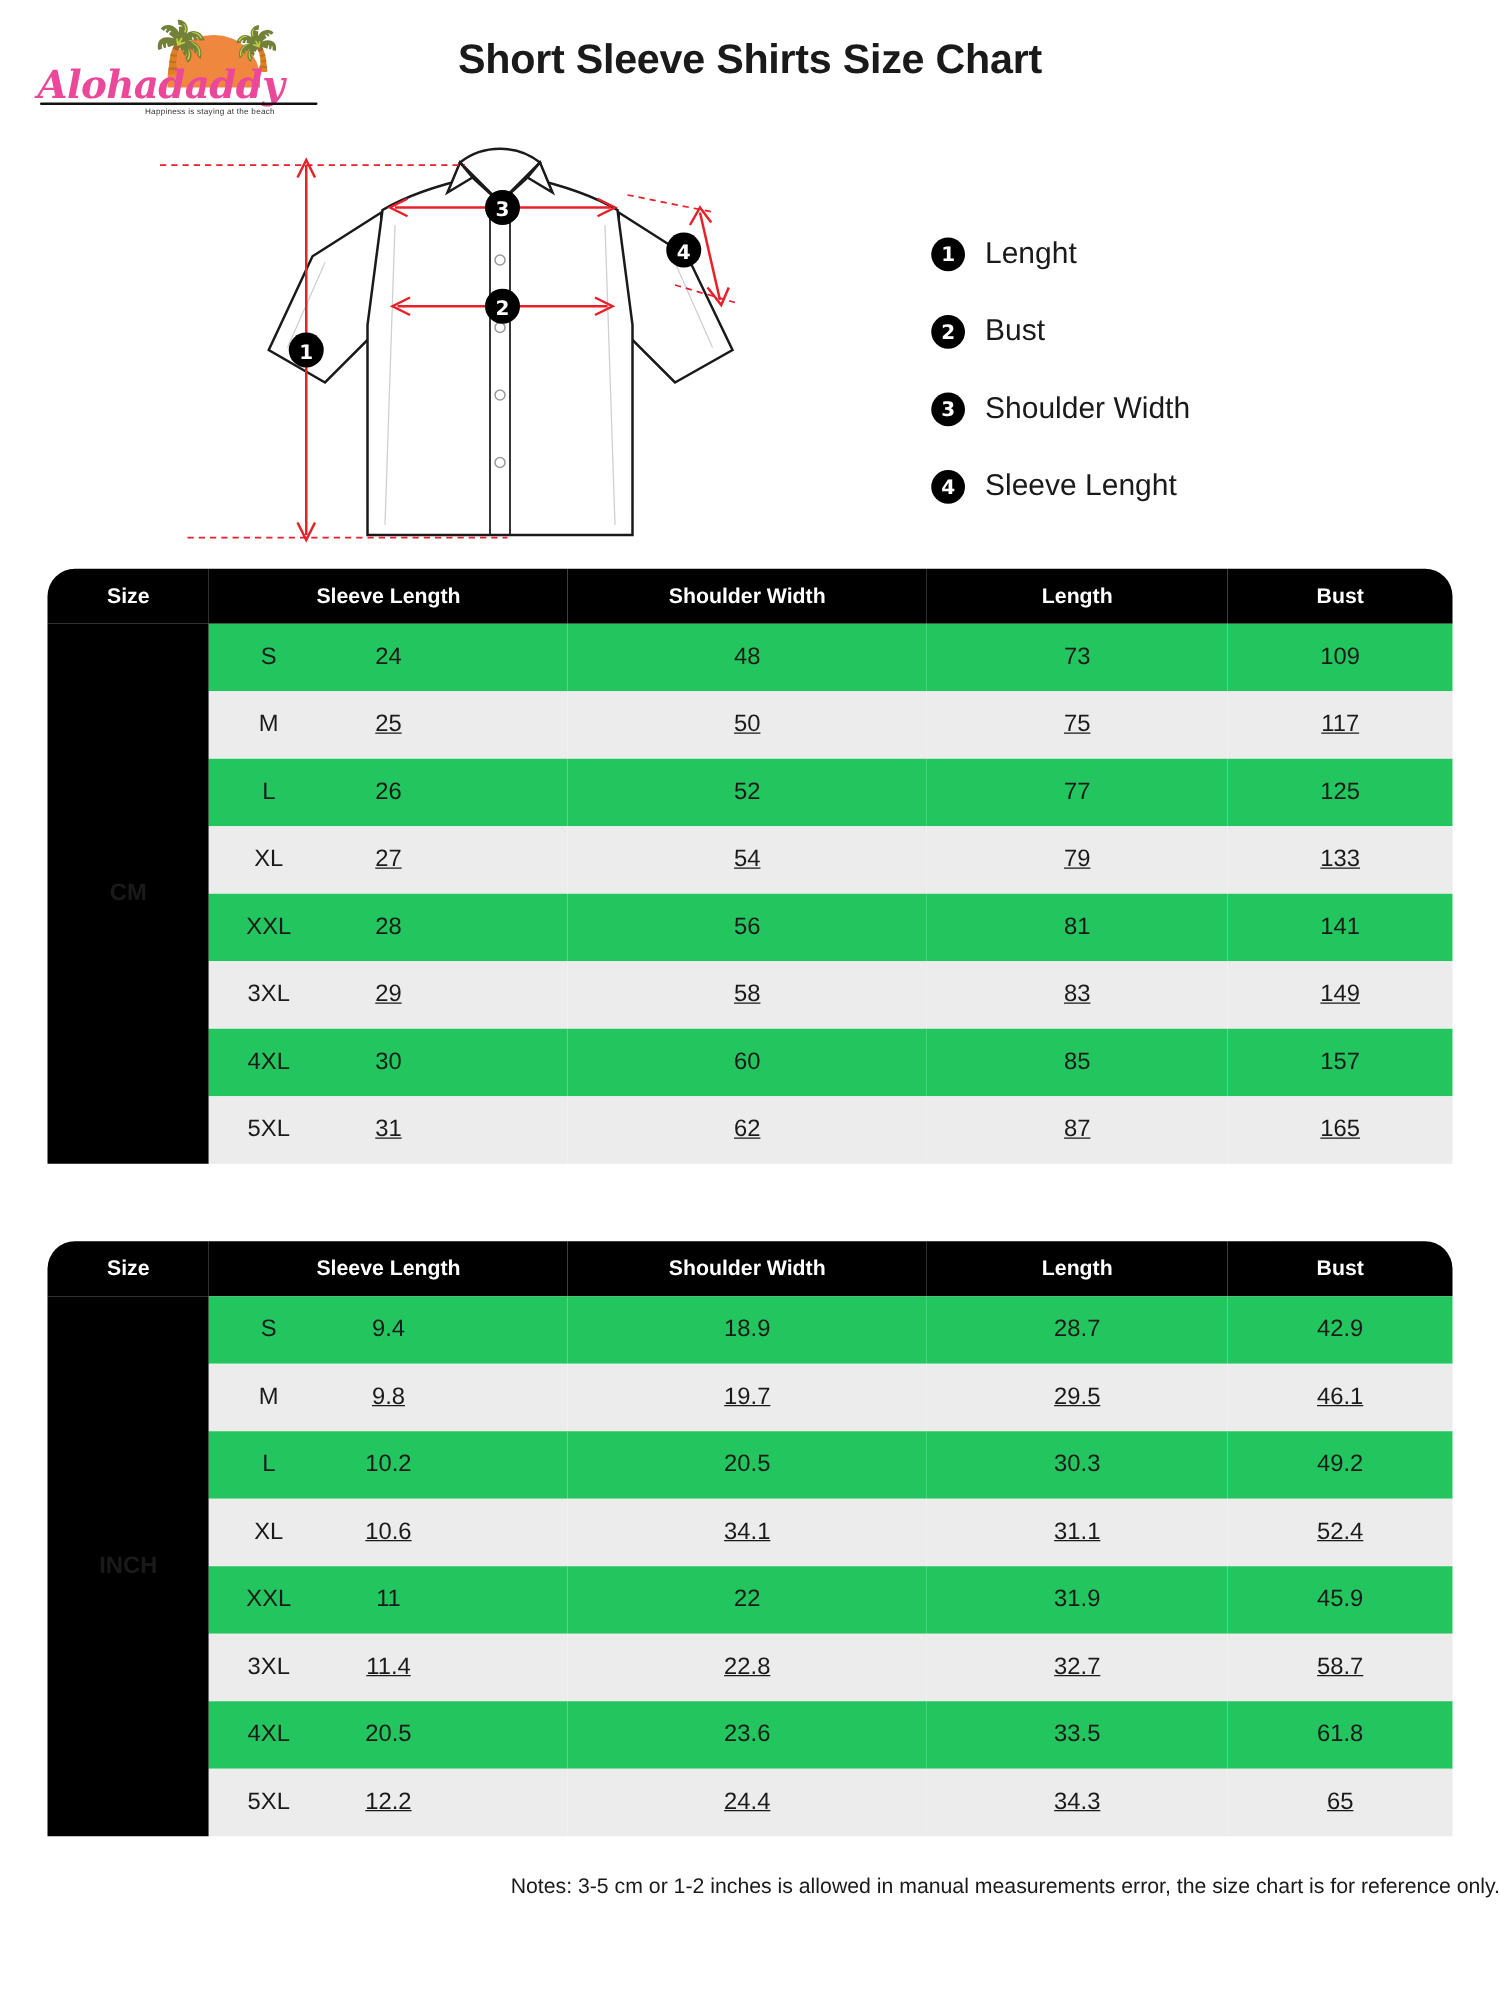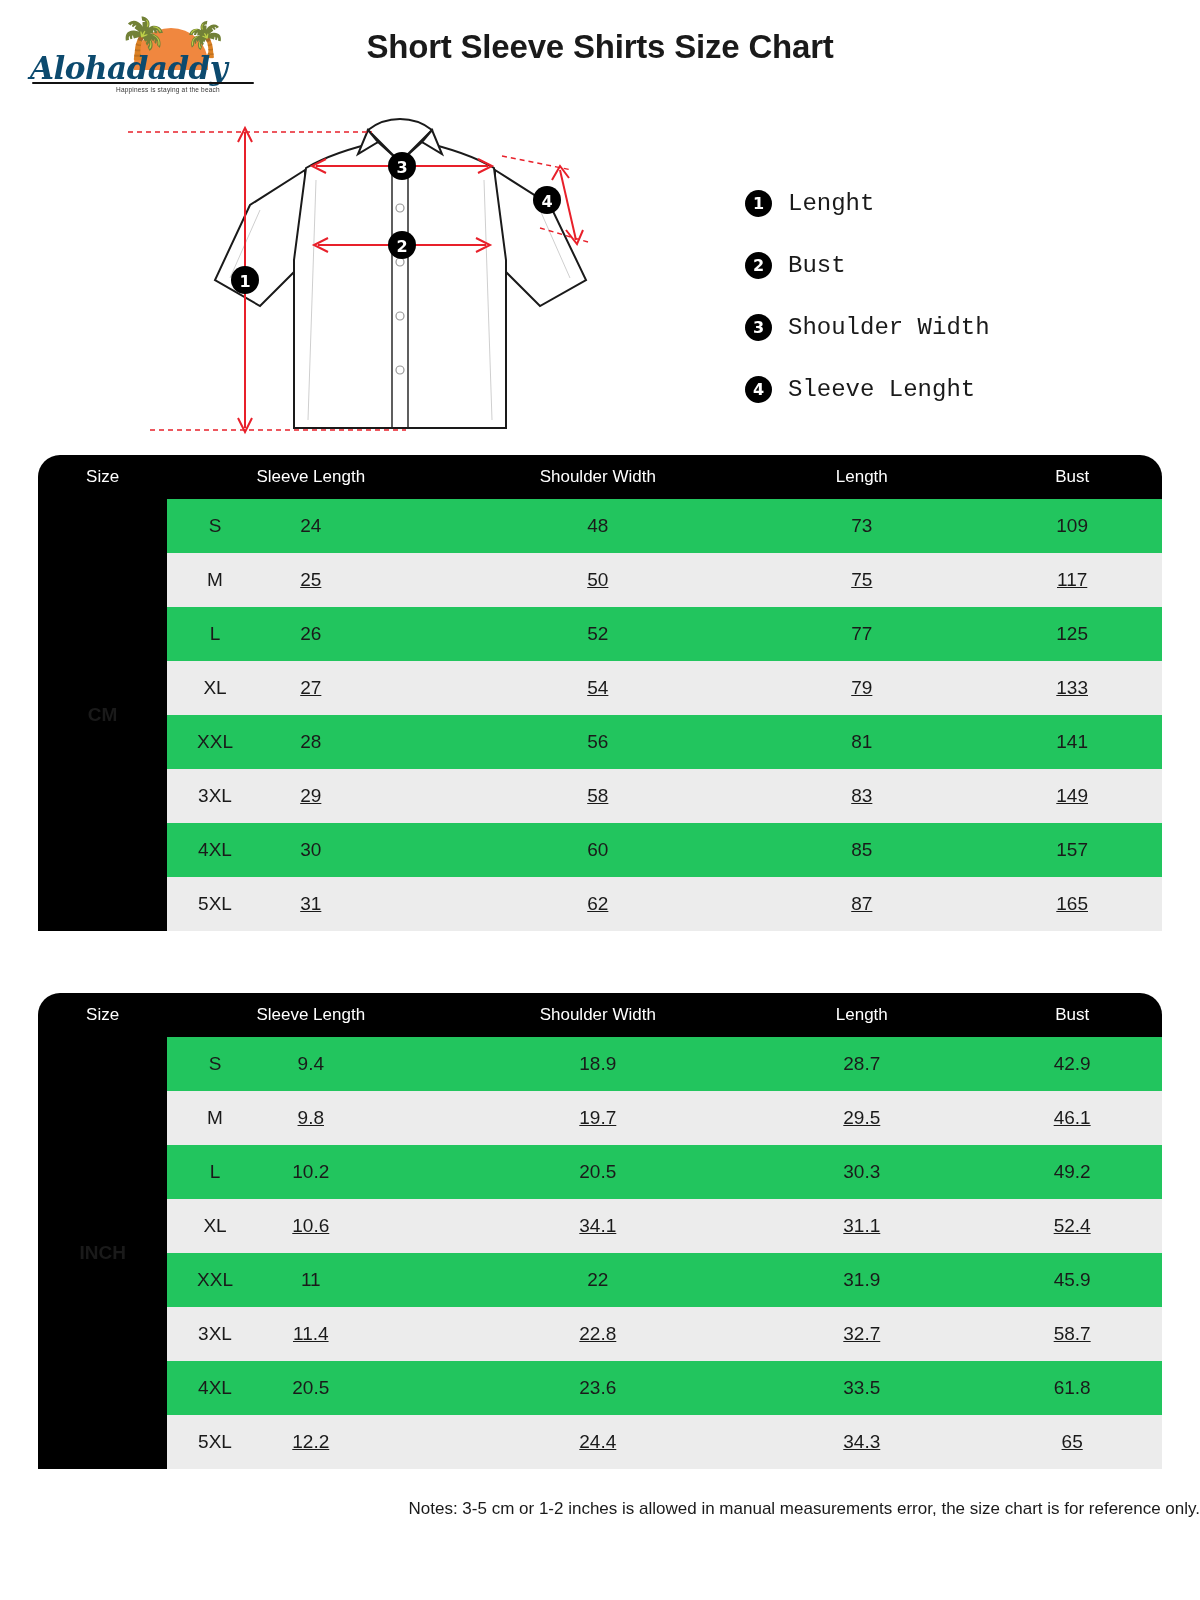--- a/index.html
+++ b/index.html
@@ -28,21 +28,21 @@
   }
   .logo-word {
     position: absolute;
     left: 2px;
     top: 38px;
     font-family: "DejaVu Serif", serif;
     font-style: italic;
     font-weight: bold;
     font-size: 31px;
     letter-spacing: -0.5px;
-    color: #0c4a6e;
+    color: #ec4899;
   }
   .logo-tag {
     position: absolute;
     left: 88px;
     top: 74px;
     font-size: 6.5px;
     color: #333;
     letter-spacing: 0.2px;
   }
   .logo-underline {
@@ -105,37 +105,37 @@
     background: #000;
     color: #fff;
     font-size: 16px;
     font-weight: bold;
     display: flex;
     align-items: center;
     justify-content: center;
     margin-right: 16px;
     font-family: "DejaVu Sans", sans-serif;
   }
-  .legend-label { font-size: 24px; font-family: Liberation Mono, monospace; }
+  .legend-label { font-size: 24px; }
 
   
   .table-block {
     position: relative;
     margin: 0 38px 0 38px;
   }
   table.size-table {
     width: 1124px;
     border-collapse: collapse;
     table-layout: fixed;
   }
   table.size-table thead th {
     background: #000;
     color: #fff;
     font-size: 17px;
-    font-weight: normal;
+    font-weight: bold;
     height: 44px;
     text-align: center;
   }
   table.size-table thead th.unit-head {
     background: #000;
   }
   .unit-col { width: 118px; }
   .col-sleeve { width: 262px; }
   .col-shoulder { width: 262px; }
   .col-length { width: 220px; }

